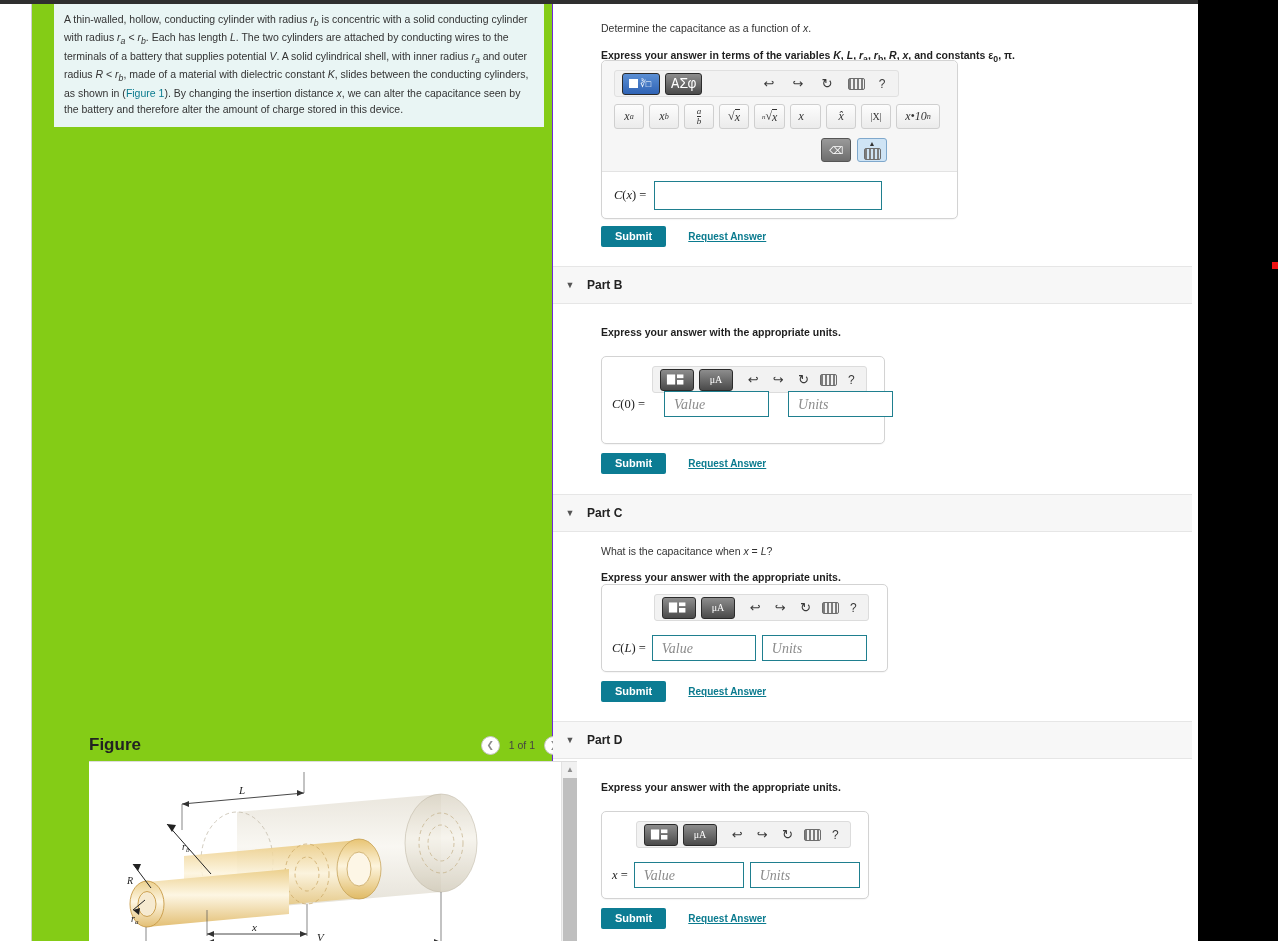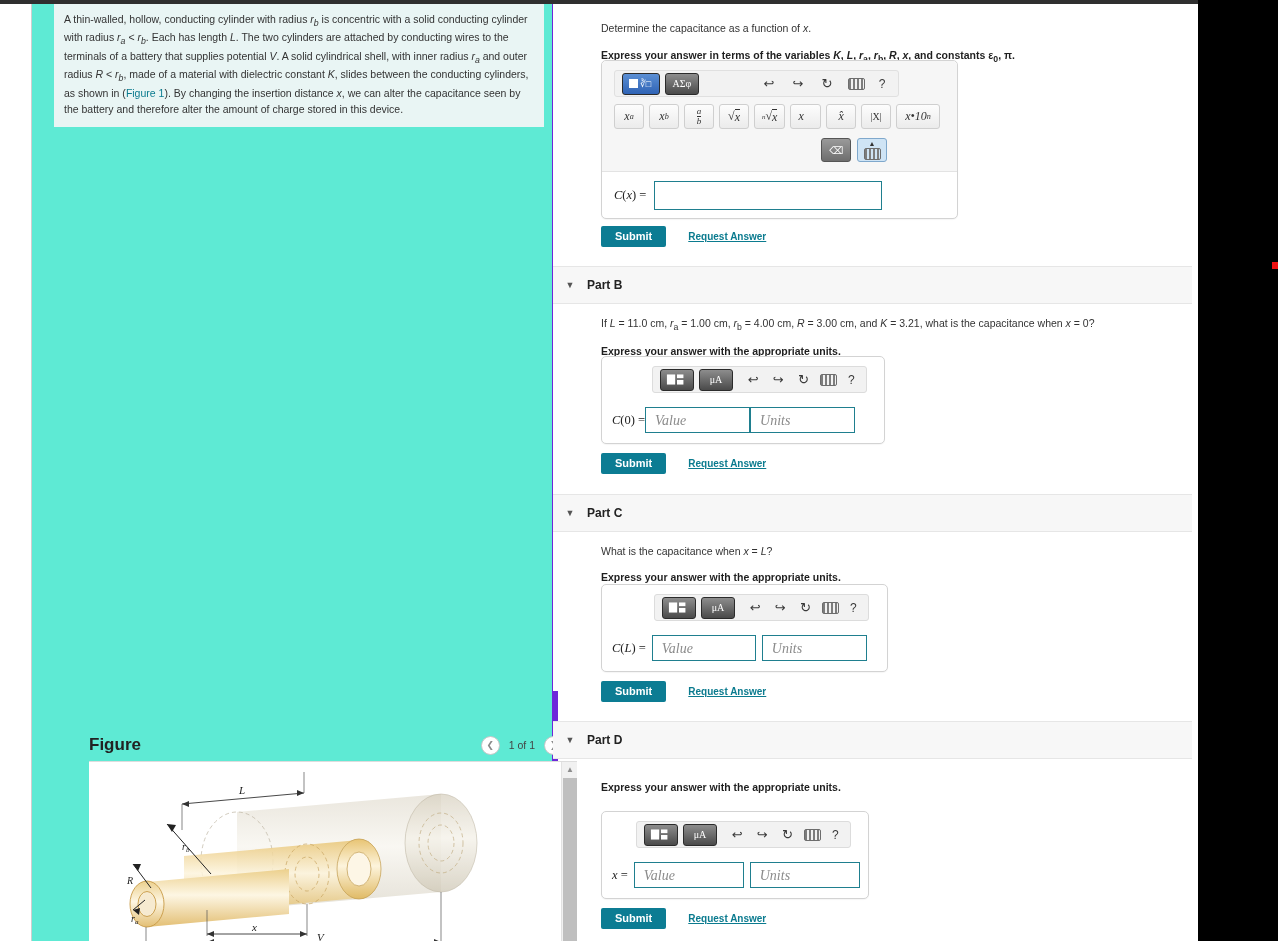--- a/index.html
+++ b/index.html
@@ -2,22 +2,22 @@
 <html><head>
 <meta charset="utf-8">
 <style>
   html,body{margin:0;padding:0;background:#000;}
   body{width:1278px;height:941px;position:relative;overflow:hidden;
        font-family:"Liberation Sans","DejaVu Sans",sans-serif;color:#2b2b2b;}
   .page{position:absolute;left:0;top:0;width:1198px;height:941px;background:#fff;overflow:hidden;}
   .topbar{position:absolute;left:0;top:0;width:1198px;height:4px;background:#2f2f2f;}
 
   
-  .leftcol{position:absolute;left:32px;top:4px;width:520px;height:937px;background:#5eead4;
-           border-right:6px solid #6d28d9;}
+  .leftcol{position:absolute;left:32px;top:4px;width:520px;height:937px;background:#84cc16;
+           border-right:1px solid #6d28d9;}
   .leftgutter{position:absolute;left:0;top:4px;width:32px;height:937px;background:#fff;
               border-right:1px solid #cfcfcf;box-sizing:border-box;}
   .intro{position:absolute;left:22px;top:0px;width:490px;background:#e9f5f4;
          padding:8px 10px 10px 10px;box-sizing:border-box;font-size:10.5px;line-height:1.52;color:#333;}
   .intro a{color:#0b7b8f;}
   .big{font-size:12.5px;}
 
   
   .figwrap{position:absolute;left:23px;top:725px;width:522px;}
   .fighdr{display:flex;align-items:center;justify-content:space-between;height:32px;
@@ -198,21 +198,21 @@
       <div style="position:absolute;left:0;top:0;width:355px;height:110px;background:#f6f6f6;
                   border-bottom:1px solid #e3e3e3;border-radius:5px 5px 0 0;"></div>
       <div style="position:absolute;left:12px;top:9px;width:330px;">
         <div class="tbar" style="width:285px;background:#f2f2f2;border-color:#e0e0e0;">
           <span class="tb-dark tb-blue">
             <svg width="26" height="13" viewBox="0 0 26 13">
                 <rect x="1" y="2" width="9" height="9" fill="#fff"></rect>
                 <text x="12" y="10" font-size="9" fill="#fff" font-family="Liberation Serif, serif">∛□</text>
               </svg>
           </span>
-          <span class="tb-dark tb-grey" style="font-family:Liberation Serif, serif;font-size:10px;">ΑΣφ</span>
+          <span class="tb-dark tb-grey" style="font-family:Liberation Mono, monospace;font-size:14px;">ΑΣφ</span>
           <span style="flex:1"></span>
           <span class="tb-ico">↩</span>
           <span class="tb-ico">↪</span>
           <span class="tb-ico">↻</span>
           <span class="tb-ico">
               <span class="kb"></span>
             </span>
           <span class="tb-q">?</span>
         </div>
         <div class="symrow">
@@ -245,21 +245,20 @@
     <div class="submitrow" style="position:absolute;left:48px;top:222px;">
       <span class="submit">Submit</span>
       <span class="reqlink">Request Answer</span>
     </div>
 
     <div class="parthdr" style="top:262px;">
       <span class="caret">▼</span>
       <span class="partlabel">Part B</span>
     </div>
     <div style="position:absolute;left:48px;top:311px;width:570px;">
-      <p class="qtext">If <i>L</i> = 11.0 cm, <i>r</i><sub>a</sub> = 1.00 cm, <i>r</i><sub>b</sub> = 4.00 cm, <i>R</i> = 3.00 cm, and <i>K</i> = 3.21, what is the capacitance when <i>x</i> = 0?</p>
       <p class="qbold" style="margin-top:9px;">Express your answer with the appropriate units.</p>
     </div>
     <div class="panel" style="left:48px;top:352px;width:282px;height:86px;">
       <div style="position:absolute;left:50px;top:9px;">
         <div class="tbar" style="width:215px;">
           <span class="tb-dark tb-grey">
             <svg width="24" height="13" viewBox="0 0 24 13">
                 <rect x="1" y="1" width="9" height="11" fill="#fff"></rect>
                 <rect x="12" y="1" width="7" height="4" fill="#fff"></rect>
                 <rect x="12" y="7" width="7" height="5" fill="#fff"></rect>
@@ -269,21 +268,21 @@
           <span style="flex:1"></span>
           <span class="tb-ico">↩</span>
           <span class="tb-ico">↪</span>
           <span class="tb-ico">↻</span>
           <span class="tb-ico">
               <span class="kb"></span>
             </span>
           <span class="tb-q">?</span>
         </div>
       </div>
-      <div class="ansrow" style="position:absolute;left:10px;top:50px;gap:0;">
+      <div class="ansrow" style="position:absolute;left:10px;top:34px;gap:19px;">
         <span class="anslabel"><i>C</i>(0) =</span>
         <span class="field" style="width:105px;"><span class="ph">Value</span></span>
         <span class="field" style="width:105px;"><span class="ph">Units</span></span>
       </div>
     </div>
     <div class="submitrow" style="position:absolute;left:48px;top:449px;">
       <span class="submit">Submit</span>
       <span class="reqlink">Request Answer</span>
     </div>
 

